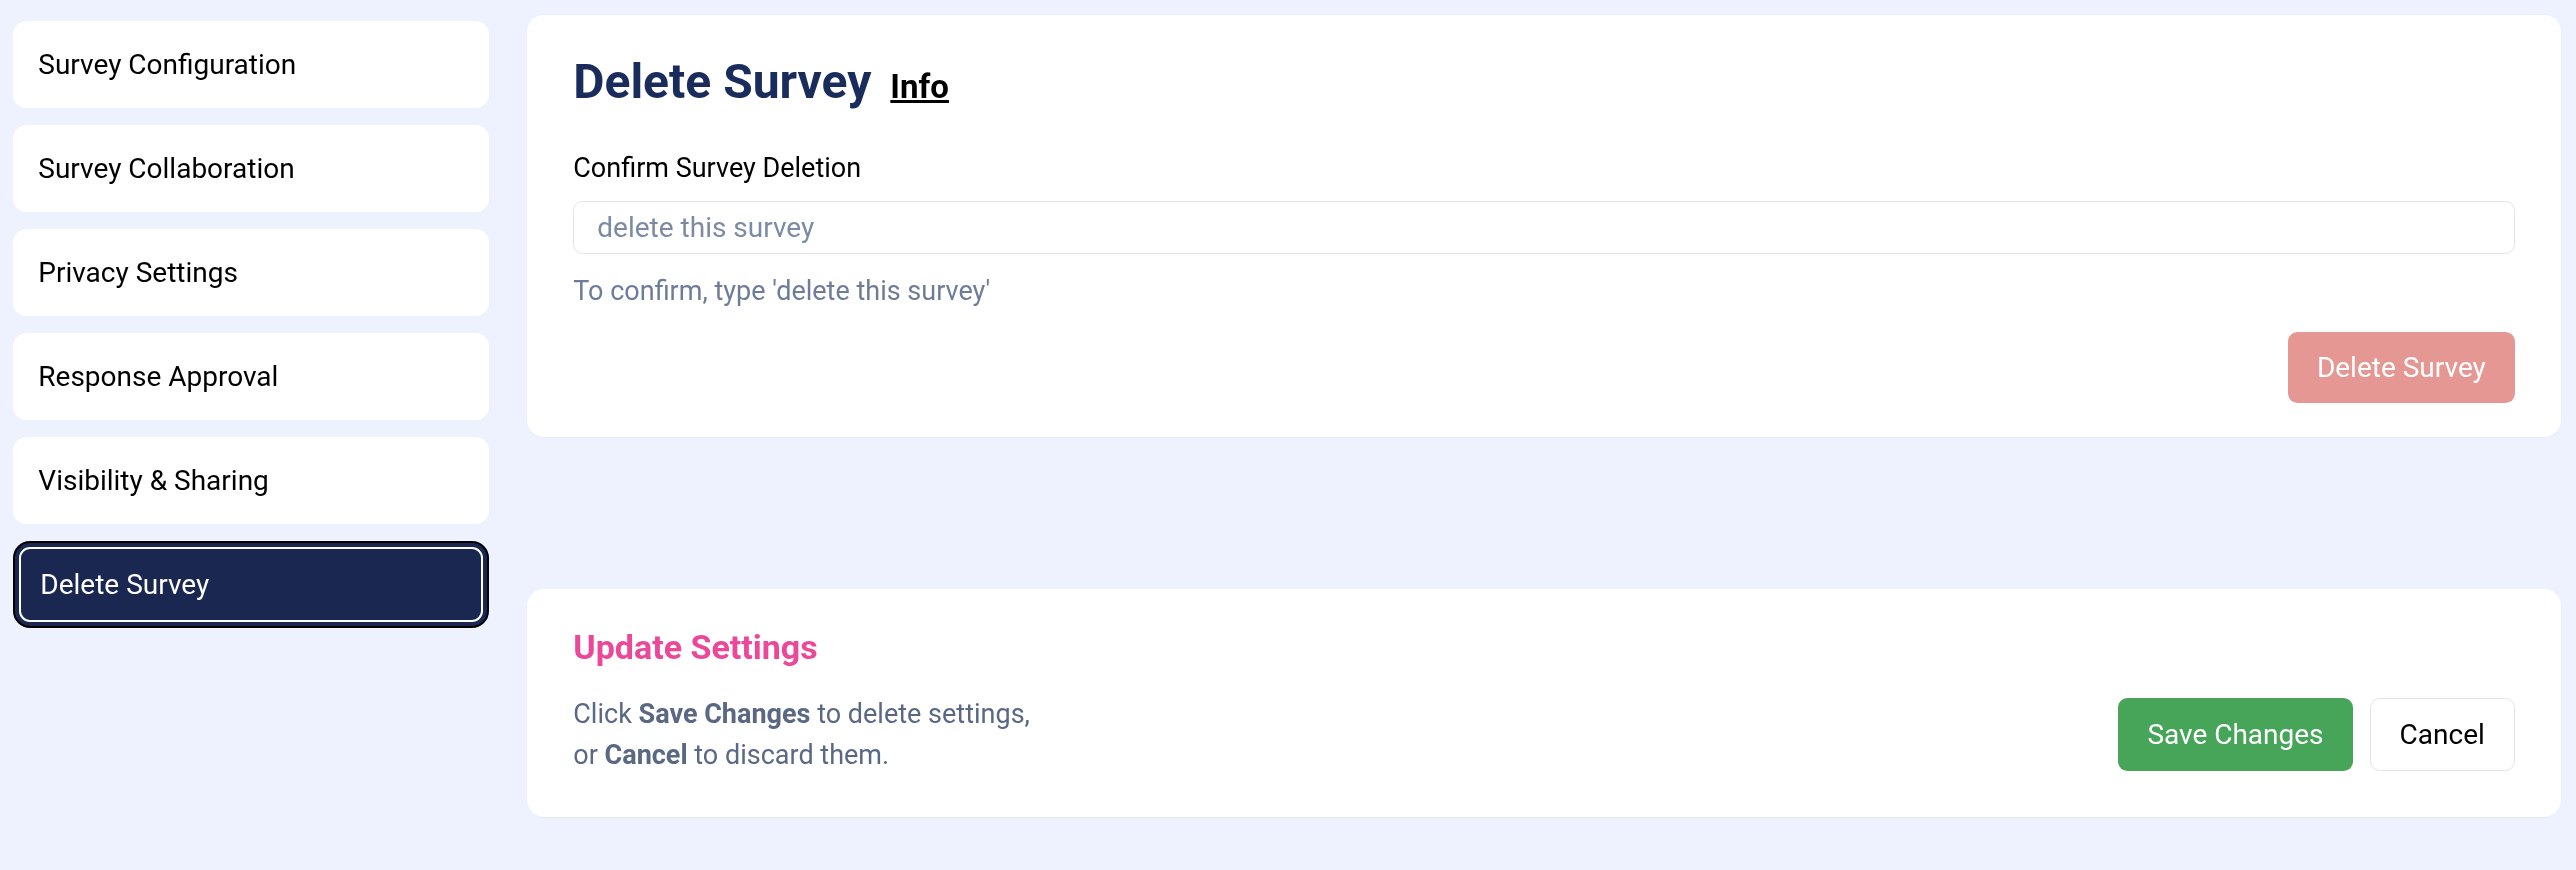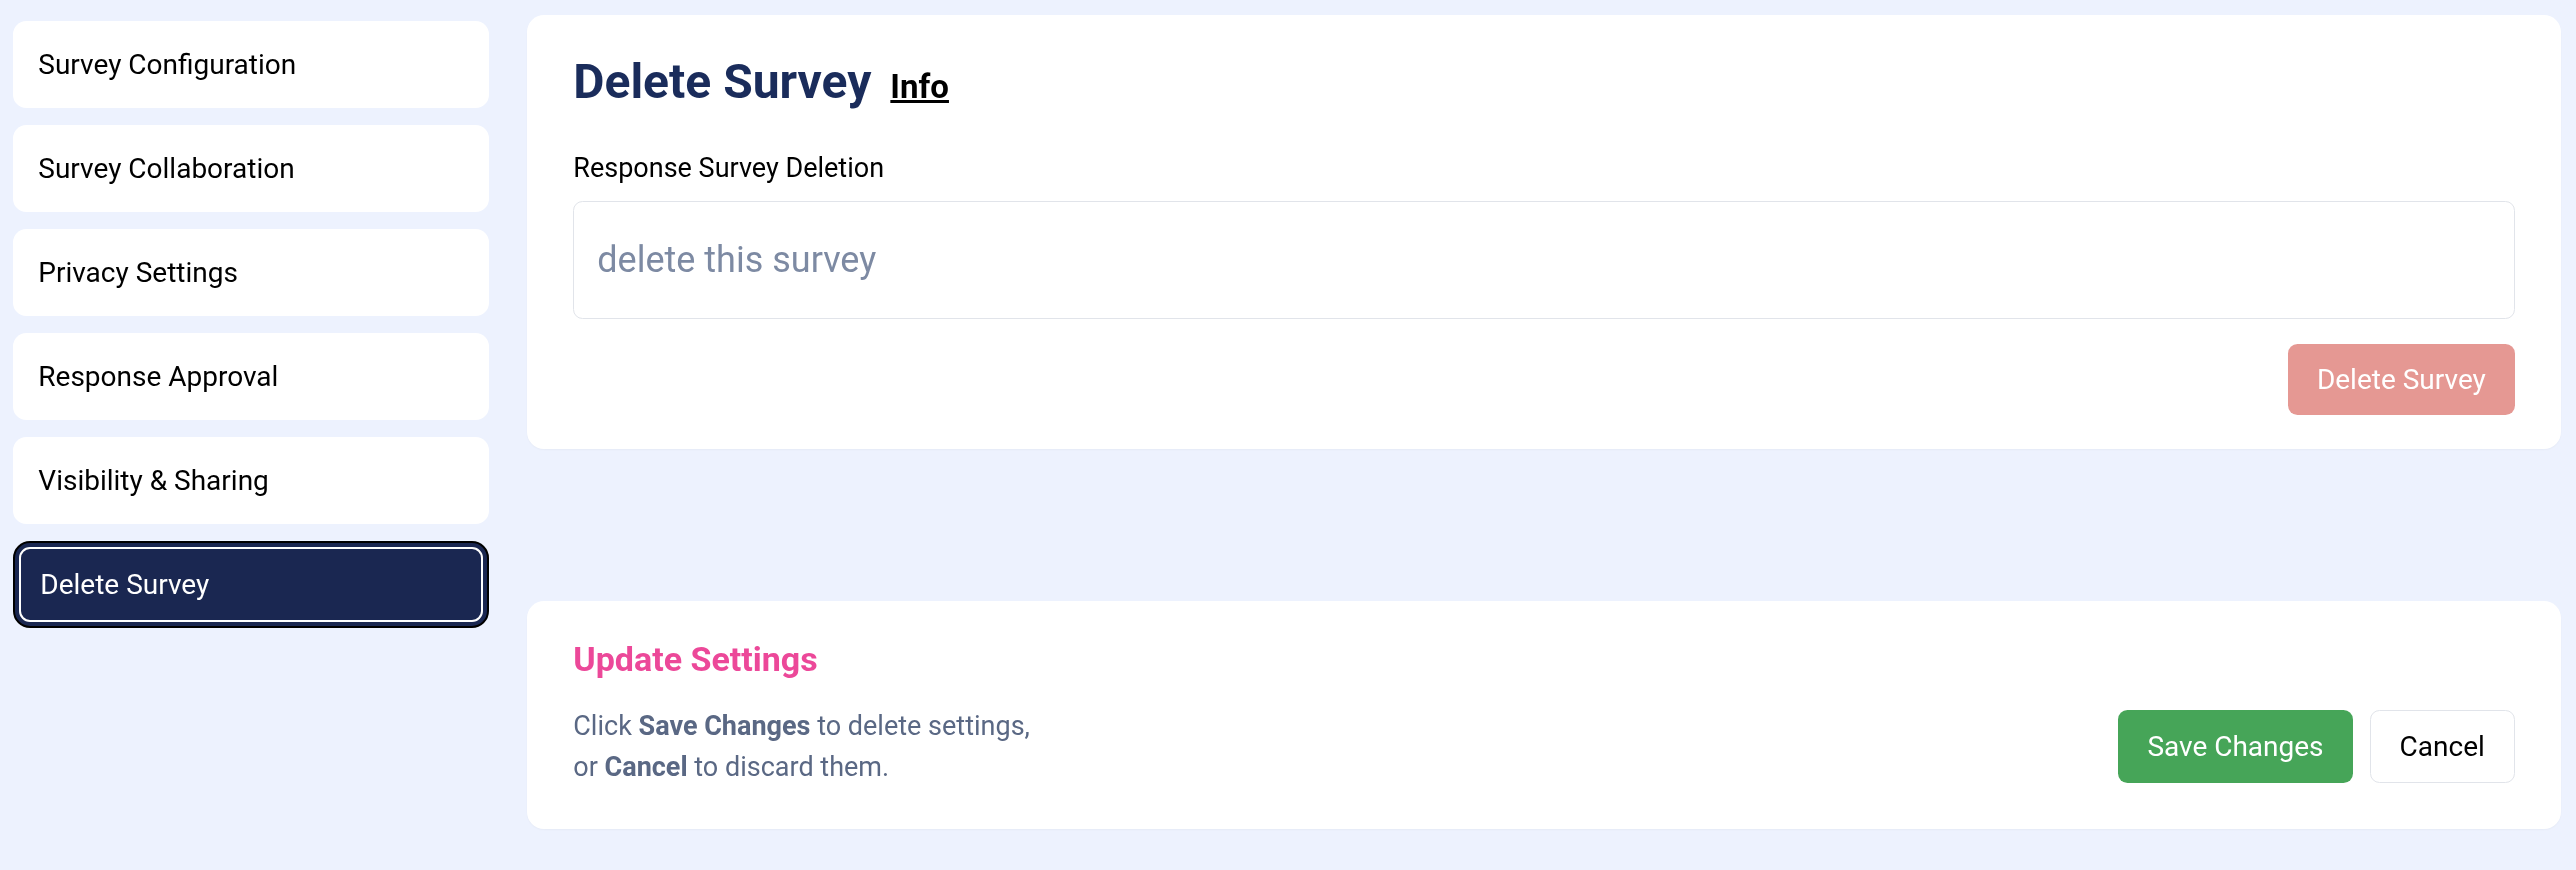--- a/index.html
+++ b/index.html
@@ -90,22 +90,22 @@
     .field-label {
       font-size: 27px;
       color: #000000;
       margin-bottom: 17px;
     }
 
     .text-input {
       width: 100%;
       border: 1px solid #e1e4ea;
       border-radius: 9.5px;
-      padding: 37px 23px;
-      font-size: 36px;
+      padding: 9px 23px;
+      font-size: 28px;
       color: #000;
       outline: none;
       font-family: inherit;
     }
 
     .text-input::placeholder {
       color: #7d8aa3;
     }
 
     .help-text {
@@ -184,22 +184,23 @@
     <div class="sidebar-item">Visibility &amp; Sharing</div>
     <div class="sidebar-item active">Delete Survey</div>
   </div>
 
   <div class="main">
     <div class="panel">
       <div class="panel-header">
         <div class="panel-title">Delete Survey</div>
         <a class="info-link">Info</a>
       </div>
-      <div class="field-label">Response Survey Deletion</div>
+      <div class="field-label">Confirm Survey Deletion</div>
       <input type="text" class="text-input" placeholder="delete this survey" style="">
+      <div class="help-text">To confirm, type 'delete this survey'</div>
       <div class="button-row">
         <button class="btn btn-danger-disabled">Delete Survey</button>
       </div>
     </div>
 
     <div class="panel update">
       <div class="update-title">Update Settings</div>
       <div class="update-row">
         <div class="update-text">
           <span>Click </span><b>Save Changes</b><span> to delete settings,</span><br>

